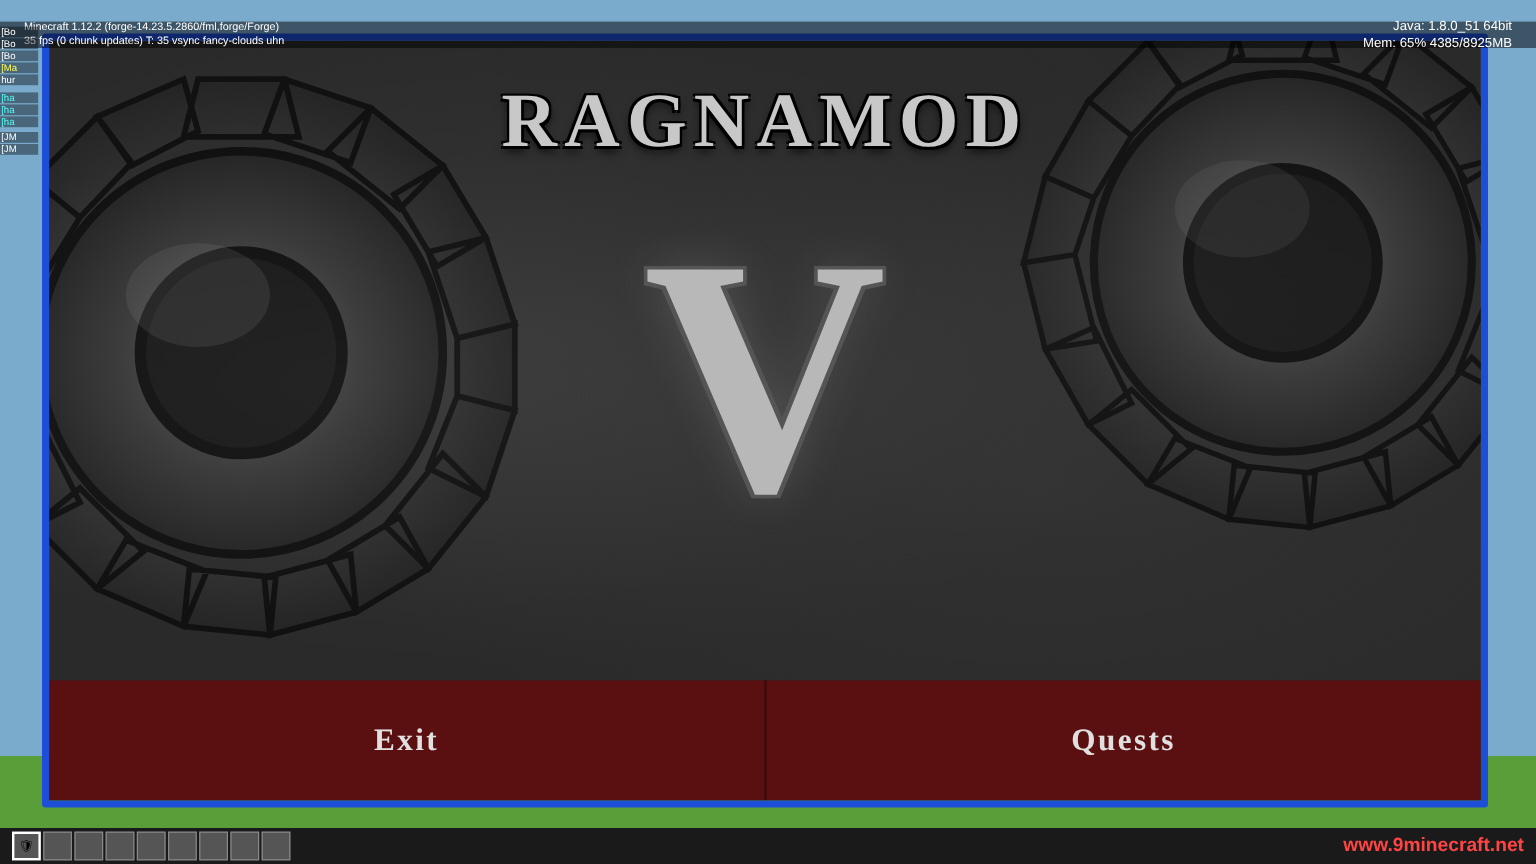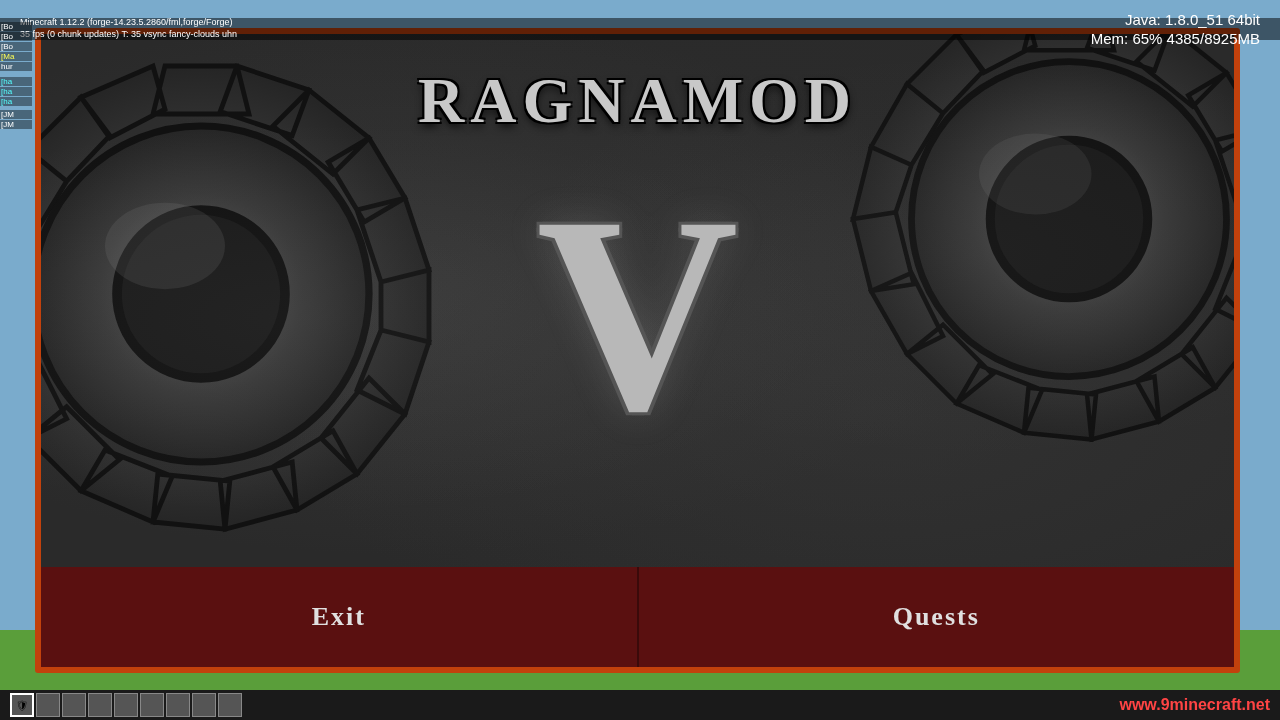--- a/index.html
+++ b/index.html
@@ -27,21 +27,21 @@
       padding: 0 20px;
       z-index: 20;
       margin-top: 18px;
     }
     .top-bar-left {
       font-size: 9px;
       color: #fff;
       line-height: 1.3;
     }
     .top-bar-right {
-      font-size: 15px;
+      font-size: 11px;
       color: #fff;
       text-align: right;
       line-height: 1.3;
     }
 
     
     .bg-scene {
       position: absolute;
       top: 22px;
       left: 0;
@@ -97,21 +97,21 @@
       color: #ff4444;
     }
 
     
     .modal-wrapper {
       position: absolute;
       top: 28px;
       left: 35px;
       width: 1205px;
       height: 645px;
-      border: 6px solid #c2410c;
+      border: 6px solid #1d4ed8;
       border-radius: 3px;
       overflow: hidden;
       z-index: 5;
     }
 
     
     .modal-bg {
       width: 100%;
       height: 100%;
       background: #1a1a1a;

